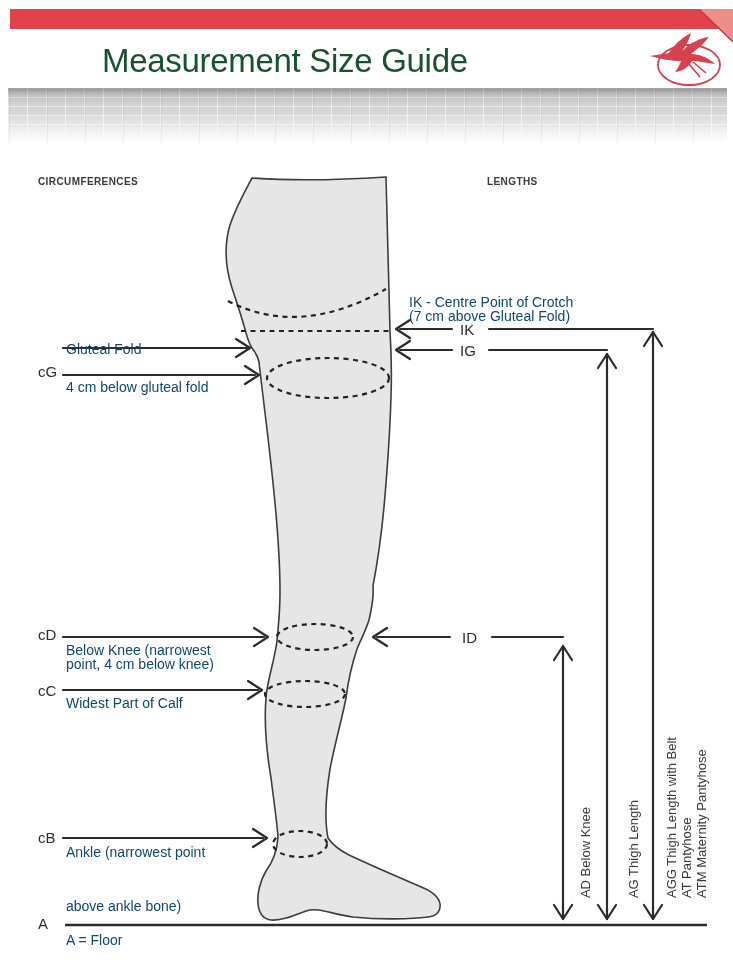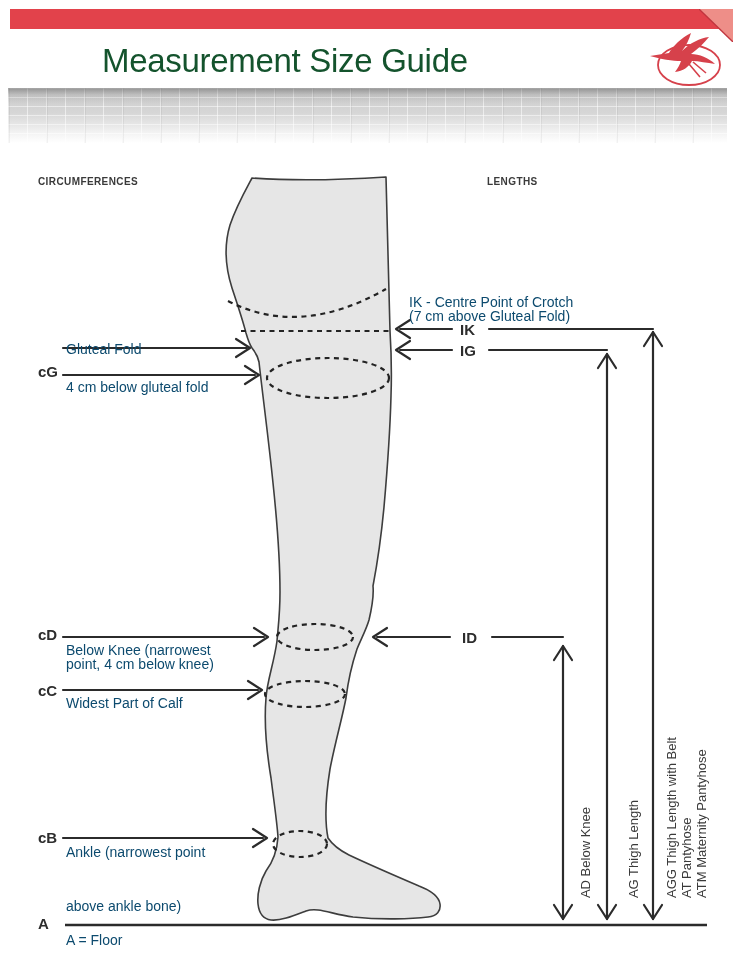--- a/index.html
+++ b/index.html
@@ -19,21 +19,21 @@
     position:absolute; left:8px; right:6px; top:88px; height:55px;
     background:
       linear-gradient(180deg, rgba(92,92,92,.50) 0, rgba(130,130,130,.18) 7px, rgba(255,255,255,0) 16px),
       repeating-linear-gradient(90deg, rgba(255,255,255,.55) 0 1px, rgba(0,0,0,0) 1px 19px),
       repeating-linear-gradient(90deg, rgba(0,0,0,.05) 0 2px, rgba(0,0,0,0) 2px 38px),
       repeating-linear-gradient(0deg, rgba(255,255,255,.5) 0 1px, rgba(0,0,0,0) 1px 9px),
       linear-gradient(180deg, #cbcbcb 0%, #d6d6d6 45%, #f3f3f3 82%, #ffffff 100%);
   }
   
   .colhead { position:absolute; color:#3a3a3a; font-size:10px; font-weight:bold; letter-spacing:.4px; white-space:nowrap; }
-  .code { position:absolute; color:#2d2d2d; font-size:15px; font-weight:bold; white-space:nowrap; }
+  .code { position:absolute; color:#2d2d2d; font-size:15px; font-weight:normal; white-space:nowrap; }
   .lbl  { position:absolute; color:#0c4a6e; font-size:14px; line-height:14px; white-space:nowrap; }
   .vlabel {
     position:absolute; bottom:69px; writing-mode:vertical-rl; transform:rotate(180deg);
     color:#3a3a3a; font-size:13px; line-height:15px; white-space:nowrap;
   }
   .diagram-svg { position:absolute; left:0; top:0; pointer-events:none; }
 </style>
 </head>
 <body>
 

